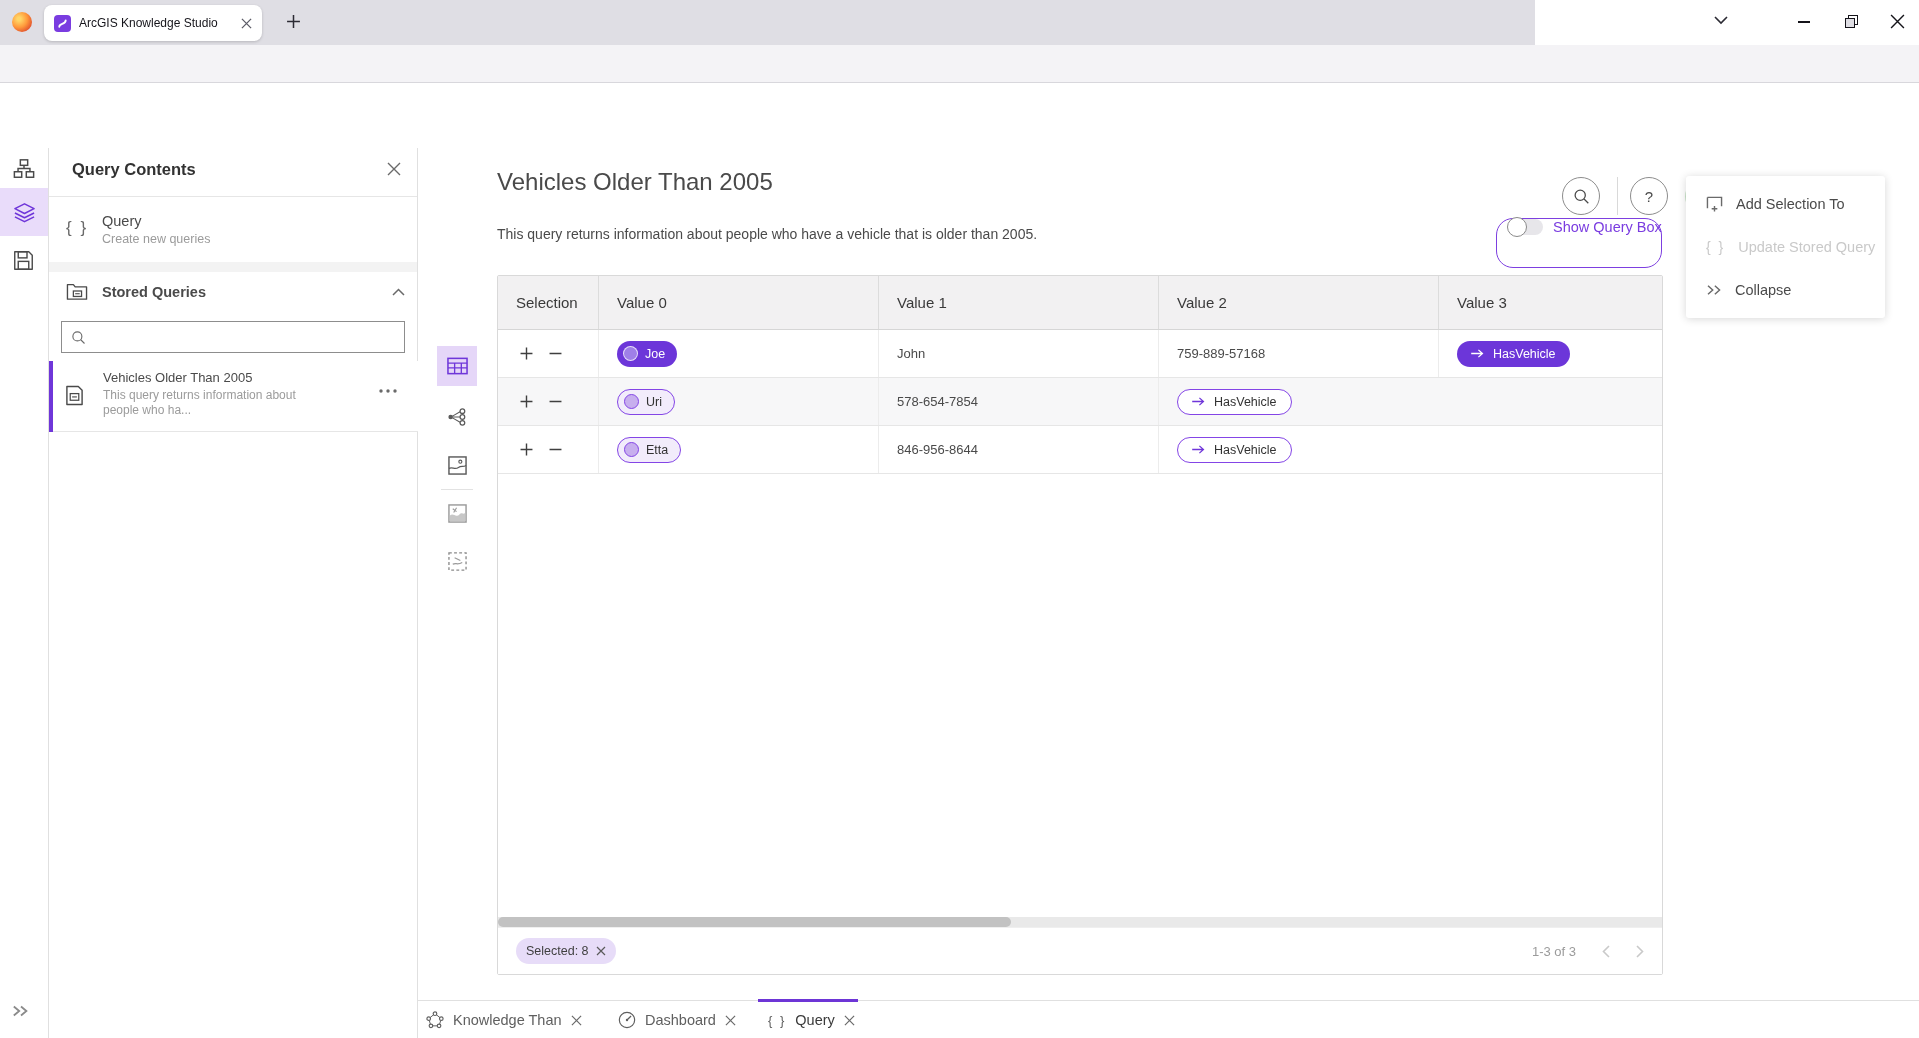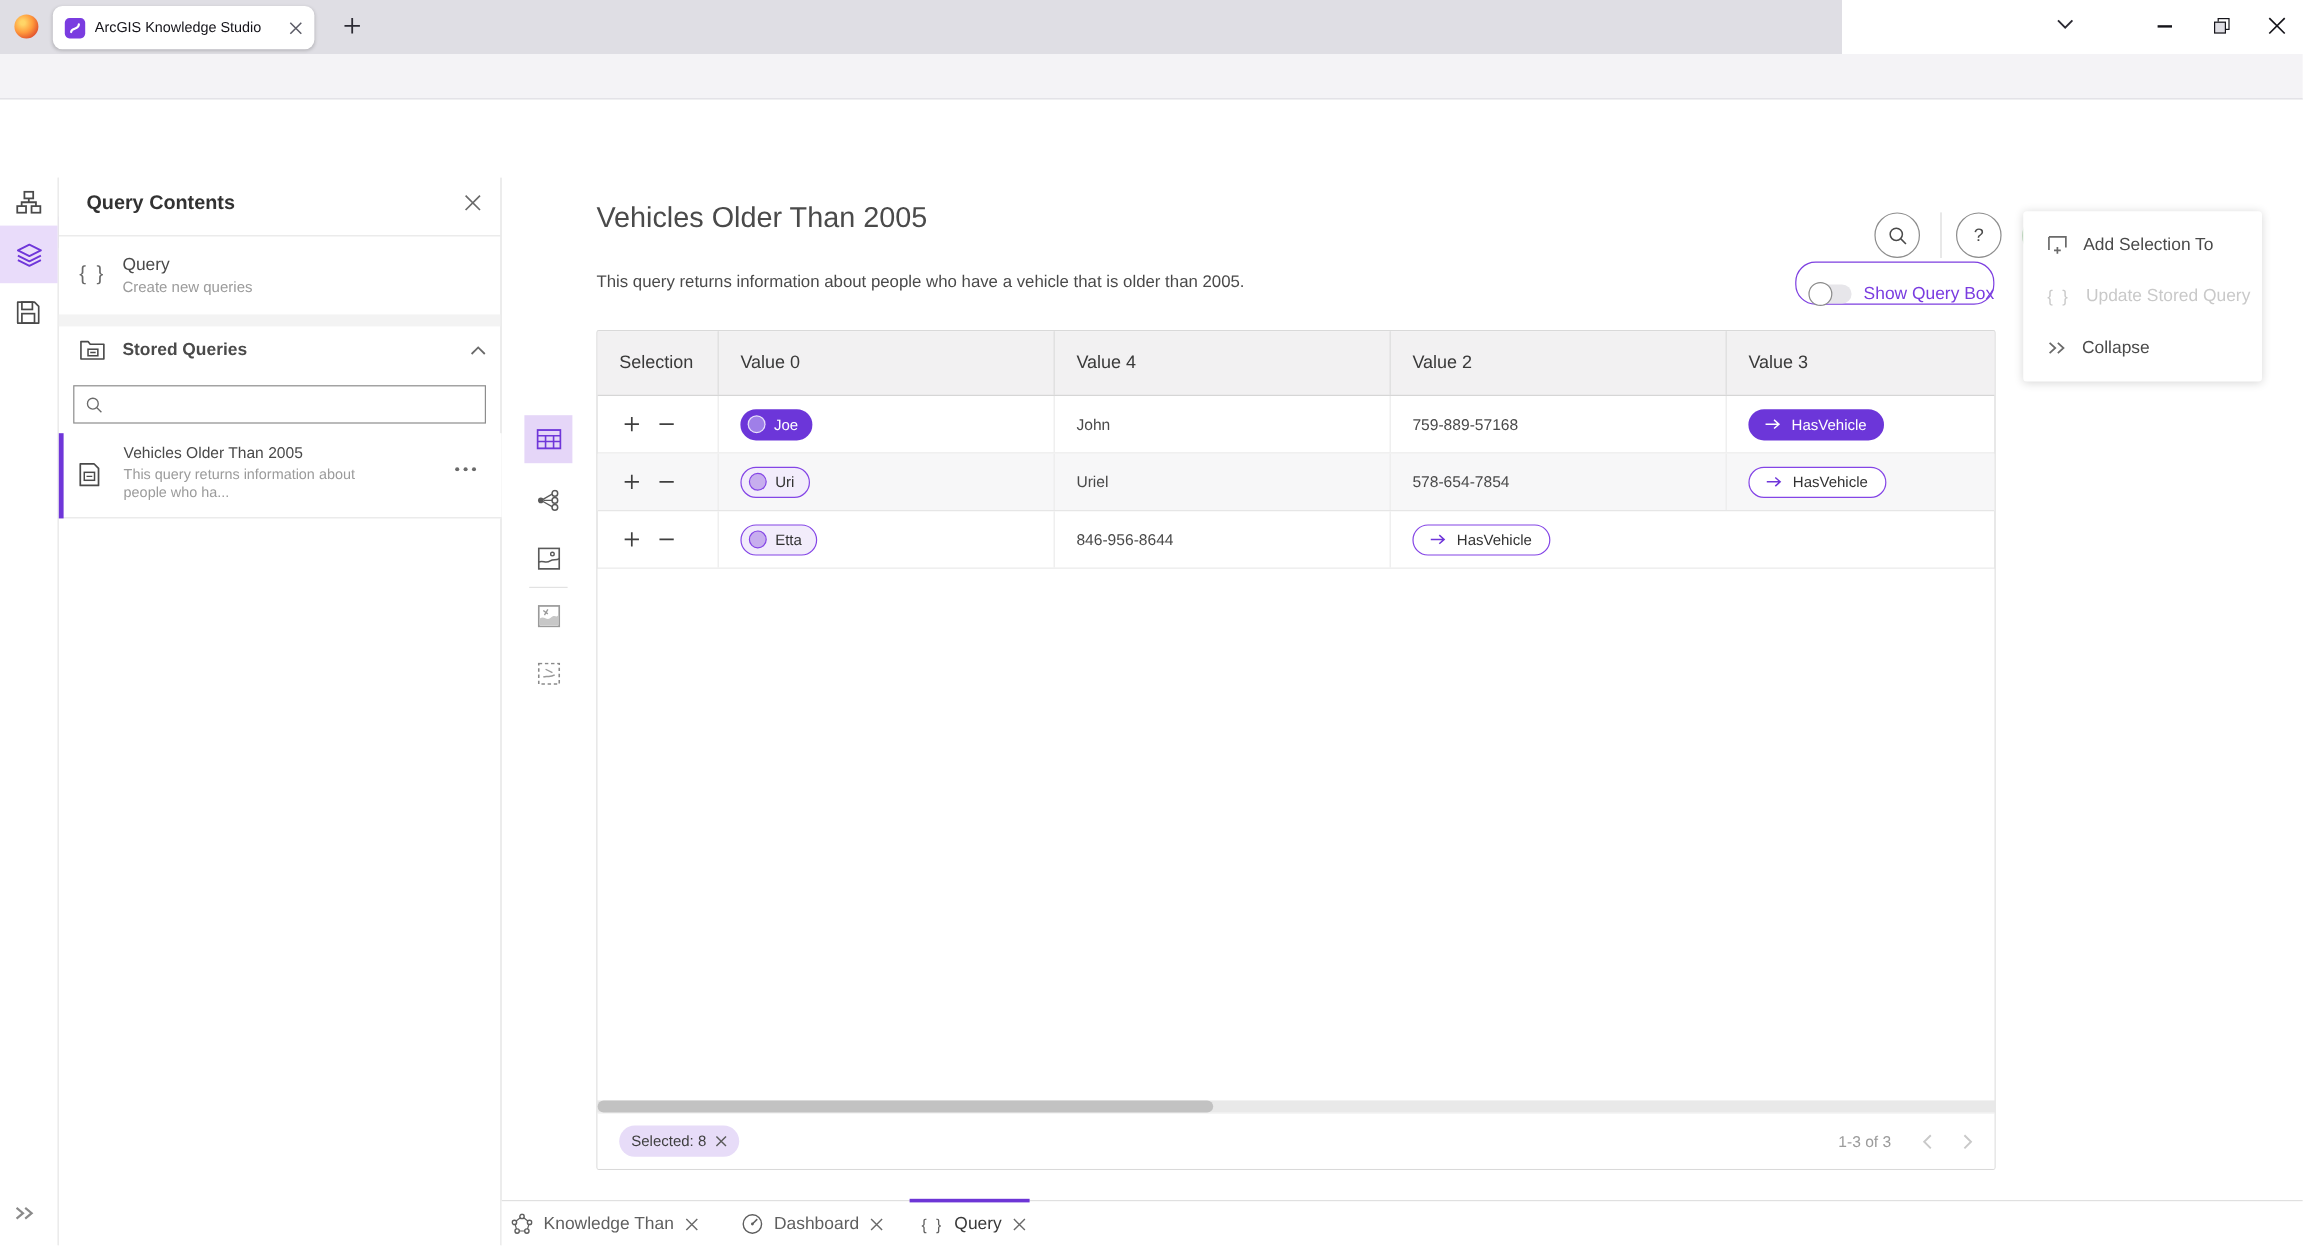--- a/index.html
+++ b/index.html
@@ -74,21 +74,21 @@
   #sq-item { left:49px; top:361px; width:369px; height:71px; border-bottom:1px solid #e6e6e6; background:#fff; }
   #sq-bar { left:0; top:0; width:4px; height:71px; background:#6f36d9; }
   #sq-icon { left:16px; top:24px; }
   #sq-title { left:54px; top:9px; font-size:13px; color:#4a4a4a; }
   #sq-desc { left:54px; top:27px; font-size:12px; color:#9b9b9b; line-height:15px; width:230px; }
   #sq-more { left:330px; top:28px; }
 
   
   #main-title { left:497px; top:168px; font-size:24px; font-weight:500; color:#4a4a4a; }
   #main-desc { left:497px; top:226px; font-size:14px; color:#4a4a4a; }
-  #sqb-pill { left:1496px; top:218px; width:166px; height:36px; border:1.5px solid #7d3fe0; border-radius:17px; display:flex; align-items:flex-end; padding:0 12px; background:#fff; }
+  #sqb-pill { left:1496px; top:218px; width:166px; height:50px; border:1.5px solid #7d3fe0; border-radius:17px; display:flex; align-items:flex-start; padding:0 12px; background:#fff; }
   #sqb-track { width:34px; height:16px; border-radius:8px; background:#e7e6ea; position:relative; flex:none; }
   #sqb-knob { position:absolute; left:-2px; top:-2px; width:20px; height:20px; border-radius:50%; background:#fff; border:1px solid #8a8a8a; }
   #sqb-label { margin-left:10px; font-size:14.5px; color:#7a3ce0; white-space:nowrap; }
 
   
   .vtool { left:437px; width:40px; height:40px; display:flex; align-items:center; justify-content:center; }
   #vt-table { top:346px; background:#e5d6f8; }
   #vt-div { left:441px; top:489px; width:32px; height:1px; background:#e2e2e2; }
 
   
@@ -392,21 +392,21 @@
         <rect x="1" y="1" width="18" height="18" stroke="#8a8a8a" stroke-width="1.4" fill="none" stroke-dasharray="3 2.4"></rect>
         <path d="M5 13 C8 11, 10 14, 15 11" stroke="#9a9a9a" stroke-width="1.3" fill="none"></path>
         <path d="M7 6 L13 9" stroke="#9a9a9a" stroke-width="1.2"></path>
       </svg>
   </div>
 
   <div class="abs" id="grid">
     <div id="grid-head">
       <div class="hc c0">Selection</div>
       <div class="hc c1">Value 0</div>
-      <div class="hc c2">Value 4</div>
+      <div class="hc c2">Value 1</div>
       <div class="hc c3">Value 2</div>
       <div class="hc c4">Value 3</div>
     </div>
 
     <div class="trow">
       <div class="tc c0 selcell">
         <span>
             <svg width="13" height="13" viewBox="0 0 12 12">
               <path d="M6 0.5 V11.5 M0.5 6 H11.5" stroke="#3f3f3f" stroke-width="1.3"></path>
             </svg>
@@ -447,21 +447,20 @@
               <path d="M0.5 1 H11.5" stroke="#3f3f3f" stroke-width="1.4"></path>
             </svg>
           </span>
       </div>
       <div class="tc c1">
           <span class="entity-pill outline">
             <span class="dot"></span>
             <span>Uri</span>
           </span>
         </div>
-      <div class="tc c2">Uriel</div>
       <div class="tc c3">578-654-7854</div>
       <div class="tc c4">
           <span class="rel-pill outline">
             <svg width="13" height="9" viewBox="0 0 14 10">
               <path d="M0 5 H12 M8 1 L12.5 5 L8 9" stroke="#6f36d9" stroke-width="1.4" fill="none"></path>
             </svg>
             <span>HasVehicle</span>
           </span>
         </div>
     </div>

